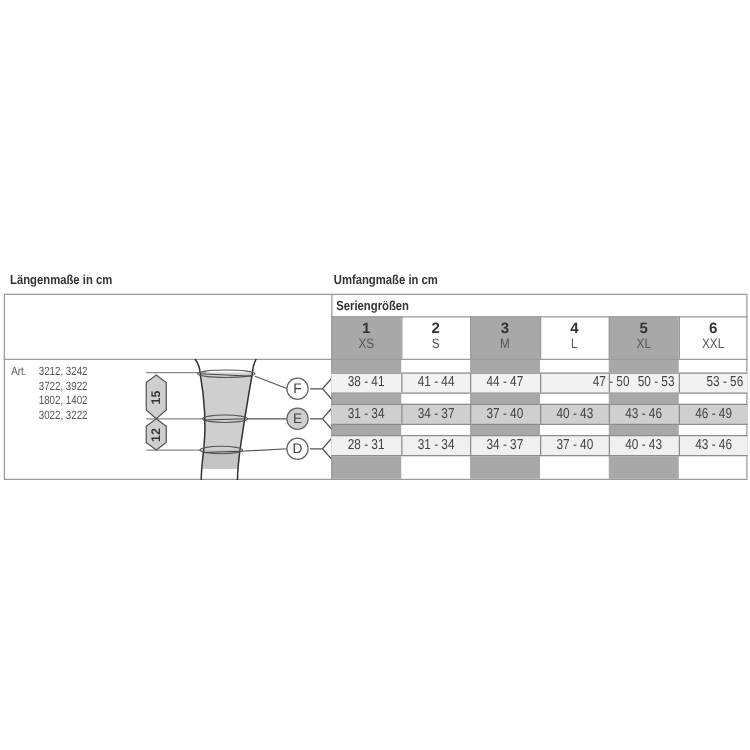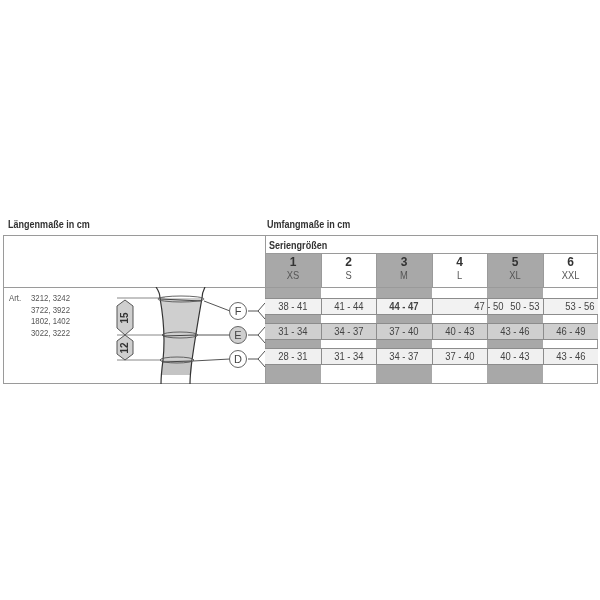--- a/index.html
+++ b/index.html
@@ -122,21 +122,21 @@
 
 <div class="letter" style="left:229px;top:302px;">F</div>
 <div class="letter e" style="left:229px;top:326px;">E</div>
 <div class="letter" style="left:229px;top:350px;">D</div>
 
 <div class="row f" style="top:298px;">
   <div class="cell" style="left:0;width:56px;"><span>38  -  41</span></div>
   <div class="cellsep" style="left:56px;"></div>
   <div class="cell" style="left:56px;width:55px;"><span>41  -  44</span></div>
   <div class="cellsep" style="left:111px;"></div>
-  <div class="cell" style="left:111px;width:56px;font-weight:bold;"><span>44  -  47</span></div>
+  <div class="cell" style="left:111px;width:56px;"><span>44  -  47</span></div>
   <div class="cellsep" style="left:167px;"></div>
   <div class="cell" style="left:167px;width:55px;padding-left:29px;"><span>47  -  50</span></div>
   <div class="cellsep" style="left:222px;"></div>
   <div class="cell" style="left:222px;width:56px;text-align:right;"><span>50  -  53</span></div>
   <div class="cellsep" style="left:278px;"></div>
   <div class="cell" style="left:278px;width:55px;text-align:right;"><span>53  -  56</span></div>
 </div>
 
 <div class="row e" style="top:323px;">
   <div class="cell" style="left:0;width:56px;"><span>31  -  34</span></div>

